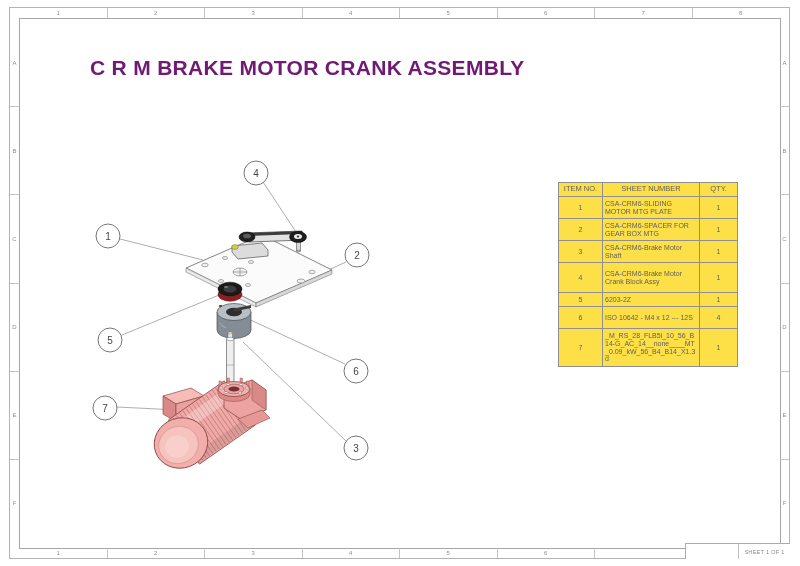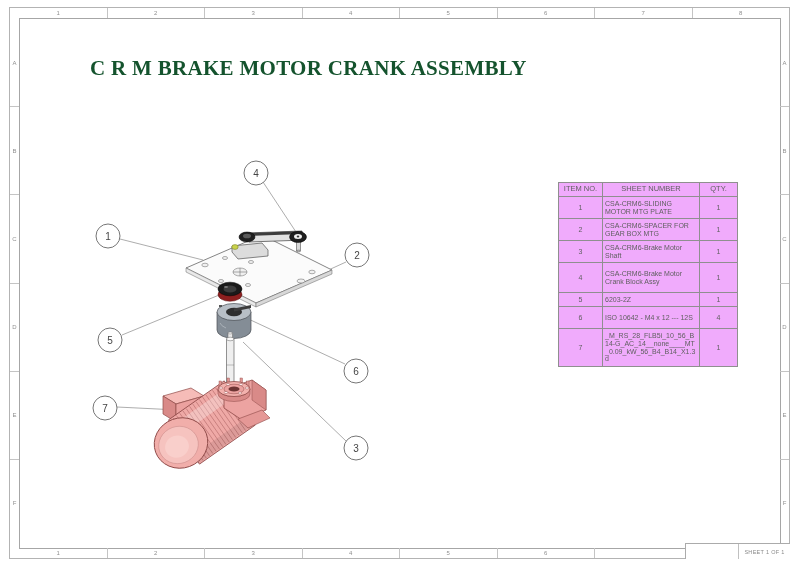--- a/index.html
+++ b/index.html
@@ -13,24 +13,24 @@
   .ruler.h{left:10px;width:779px;height:10px;flex-direction:row;}
   .ruler.h.top{top:8px;}
   .ruler.h.bottom{top:548px;}
   .ruler.v{top:19px;height:528px;width:9px;flex-direction:column;}
   .ruler.v.left{left:10px;}
   .ruler.v.right{left:780px;}
   .ruler .cell{flex:1;display:flex;align-items:center;justify-content:center;}
   .ruler.h .cell + .cell{border-left:1px solid #c4c4c4;}
   .ruler.v .cell + .cell{border-top:1px solid #c4c4c4;}
   .title{position:absolute;left:90px;top:56px;margin:0;font-size:21px;font-weight:bold;
-       color:#14532d;letter-spacing:.3px;white-space:nowrap;font-family:Liberation Serif, serif;}
+       color:#701a75;letter-spacing:.3px;white-space:nowrap;}
   .drawing-svg{position:absolute;left:0;top:0;}
   table.bom{position:absolute;left:558px;top:182px;border-collapse:collapse;
-       table-layout:fixed;font-size:7px;color:#5f5f5f;line-height:1.1;background:#f0abfc;}
+       table-layout:fixed;font-size:7px;color:#5f5f5f;line-height:1.1;background:#fde047;}
   table.bom th,table.bom td{border:1px solid #8f8f8f;padding:0 2px;font-weight:normal;}
   table.bom th{font-size:7.5px;text-align:center;}
   table.bom td.c{text-align:center;}
   table.bom td.part{text-align:left;overflow-wrap:break-word;}
   table.bom td.break{word-break:break-all;}
   .sheet-box{position:absolute;left:685px;top:543px;width:104px;height:15px;
        border-top:1px solid #ababab;border-left:1px solid #ababab;background:#fff;
        display:flex;z-index:3;}
   .sheet-box .spacer{width:52px;border-right:1px solid #c0c0c0;}
   .sheet-box .label{flex:1;display:flex;align-items:center;justify-content:center;

